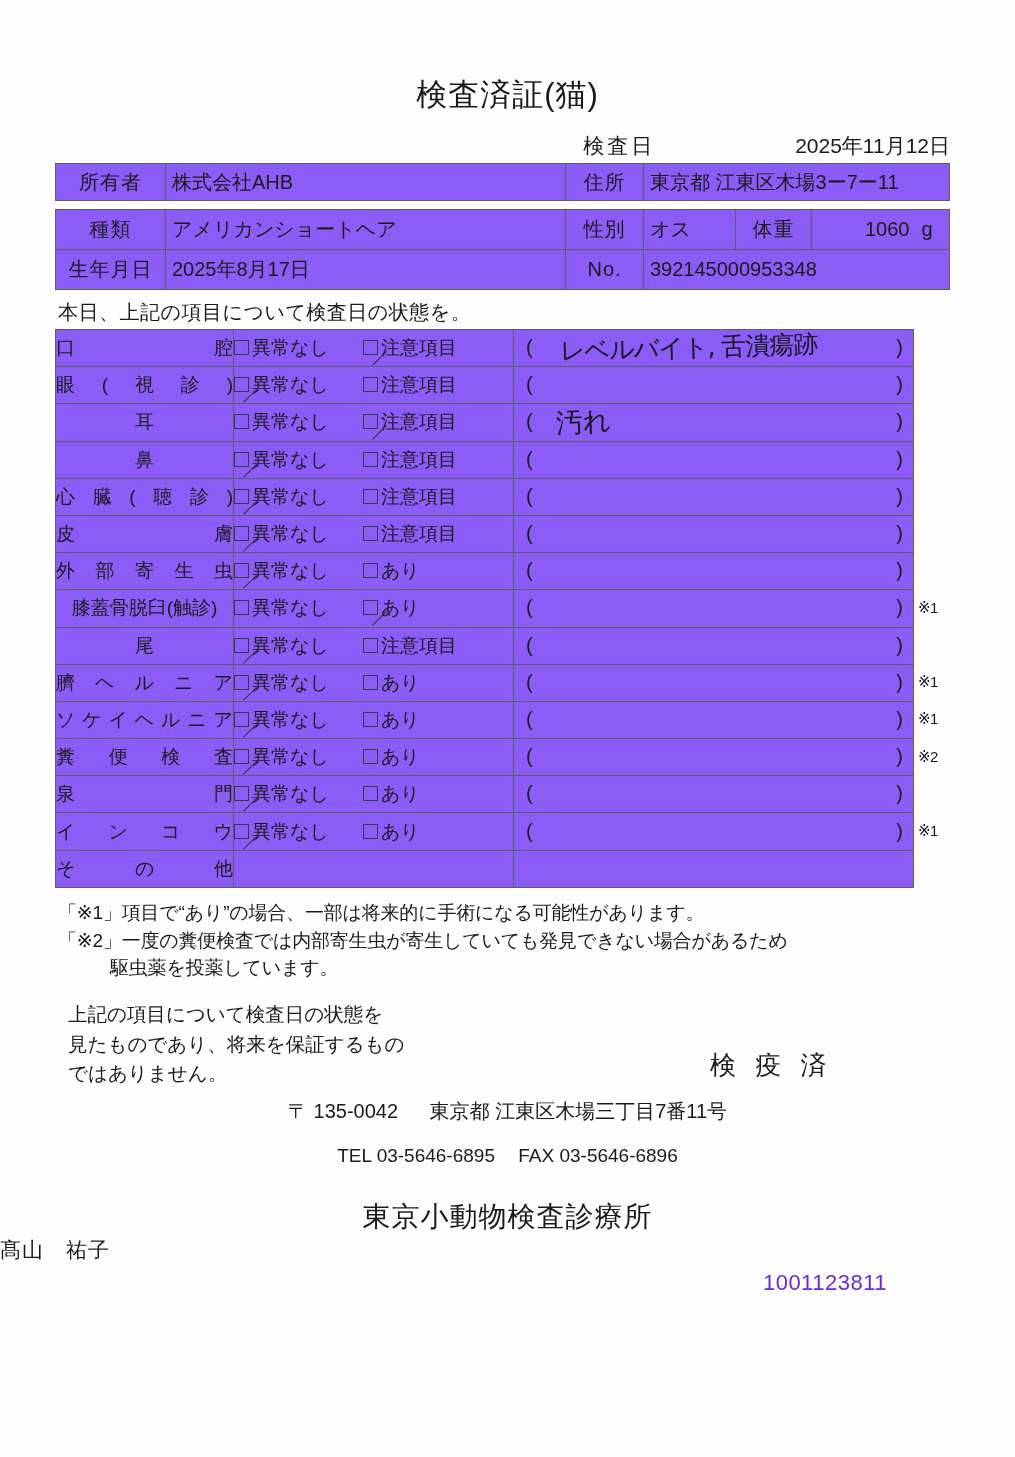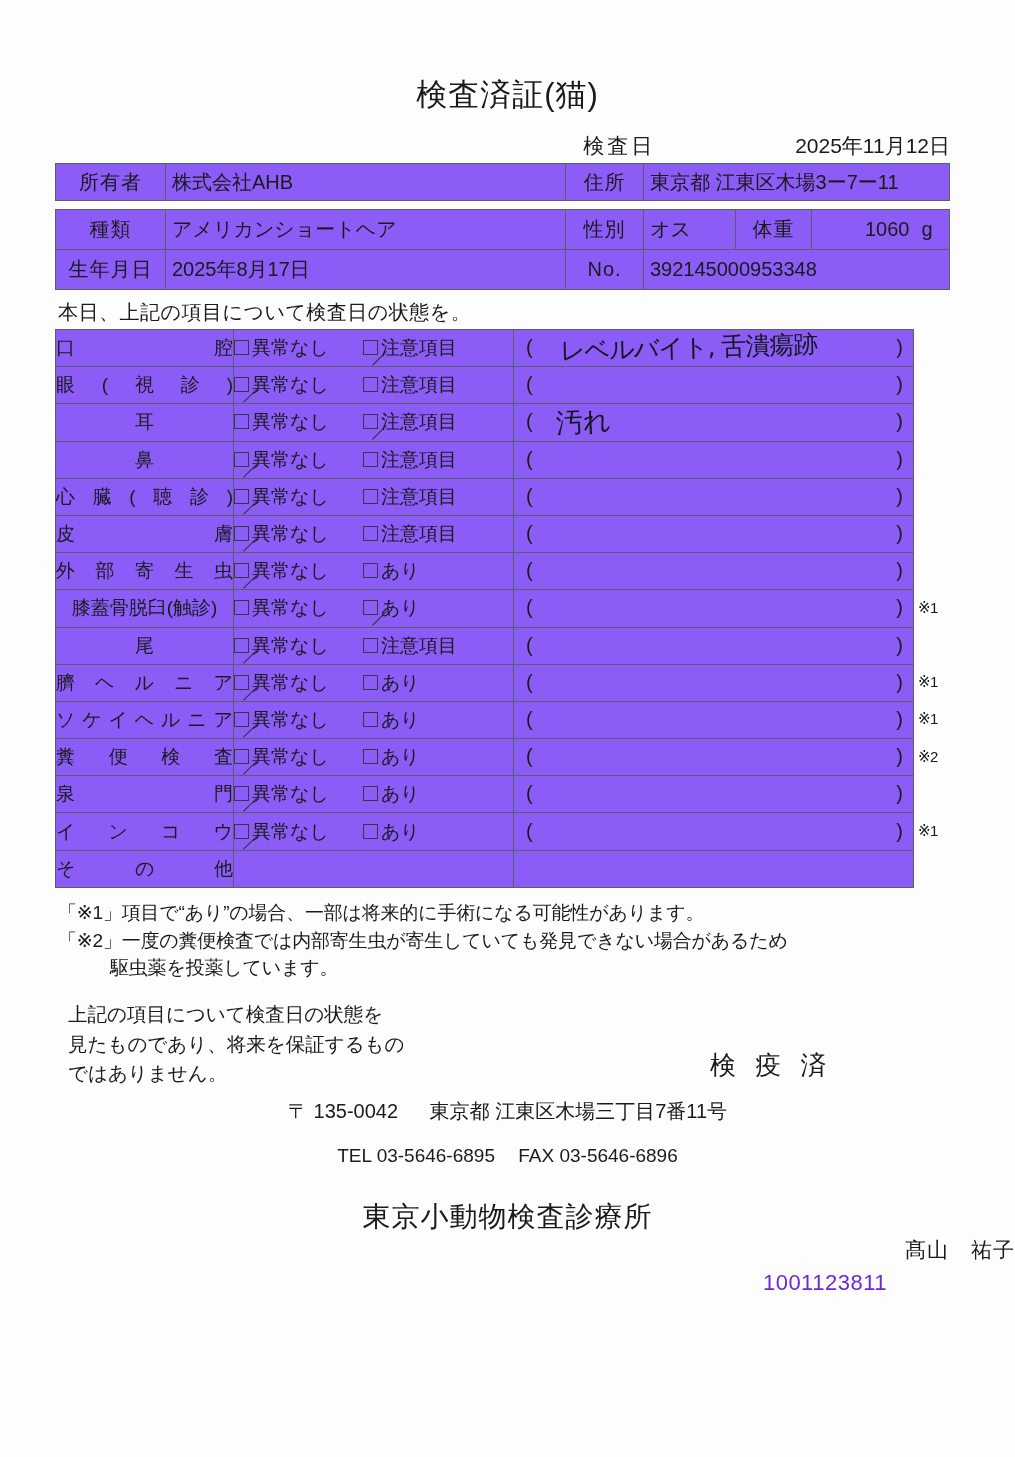--- a/index.html
+++ b/index.html
@@ -207,21 +207,21 @@
   .clinic-name {
     position: absolute;
     top: 1198px; left: 0; width: 1015px;
     text-align: center;
     font-size: 28px;
     letter-spacing: 1px;
   }
   .vet-name {
     position: absolute;
     top: 1236px; left: 0; width: 1015px;
-    text-align: right;
+    text-align: left;
     font-size: 21px;
     letter-spacing: 1px;
   }
   .serial {
     position: absolute;
     top: 1270px; right: 128px;
     font-size: 22px;
     color: #6d28d9;
     letter-spacing: 0.5px;
   }

